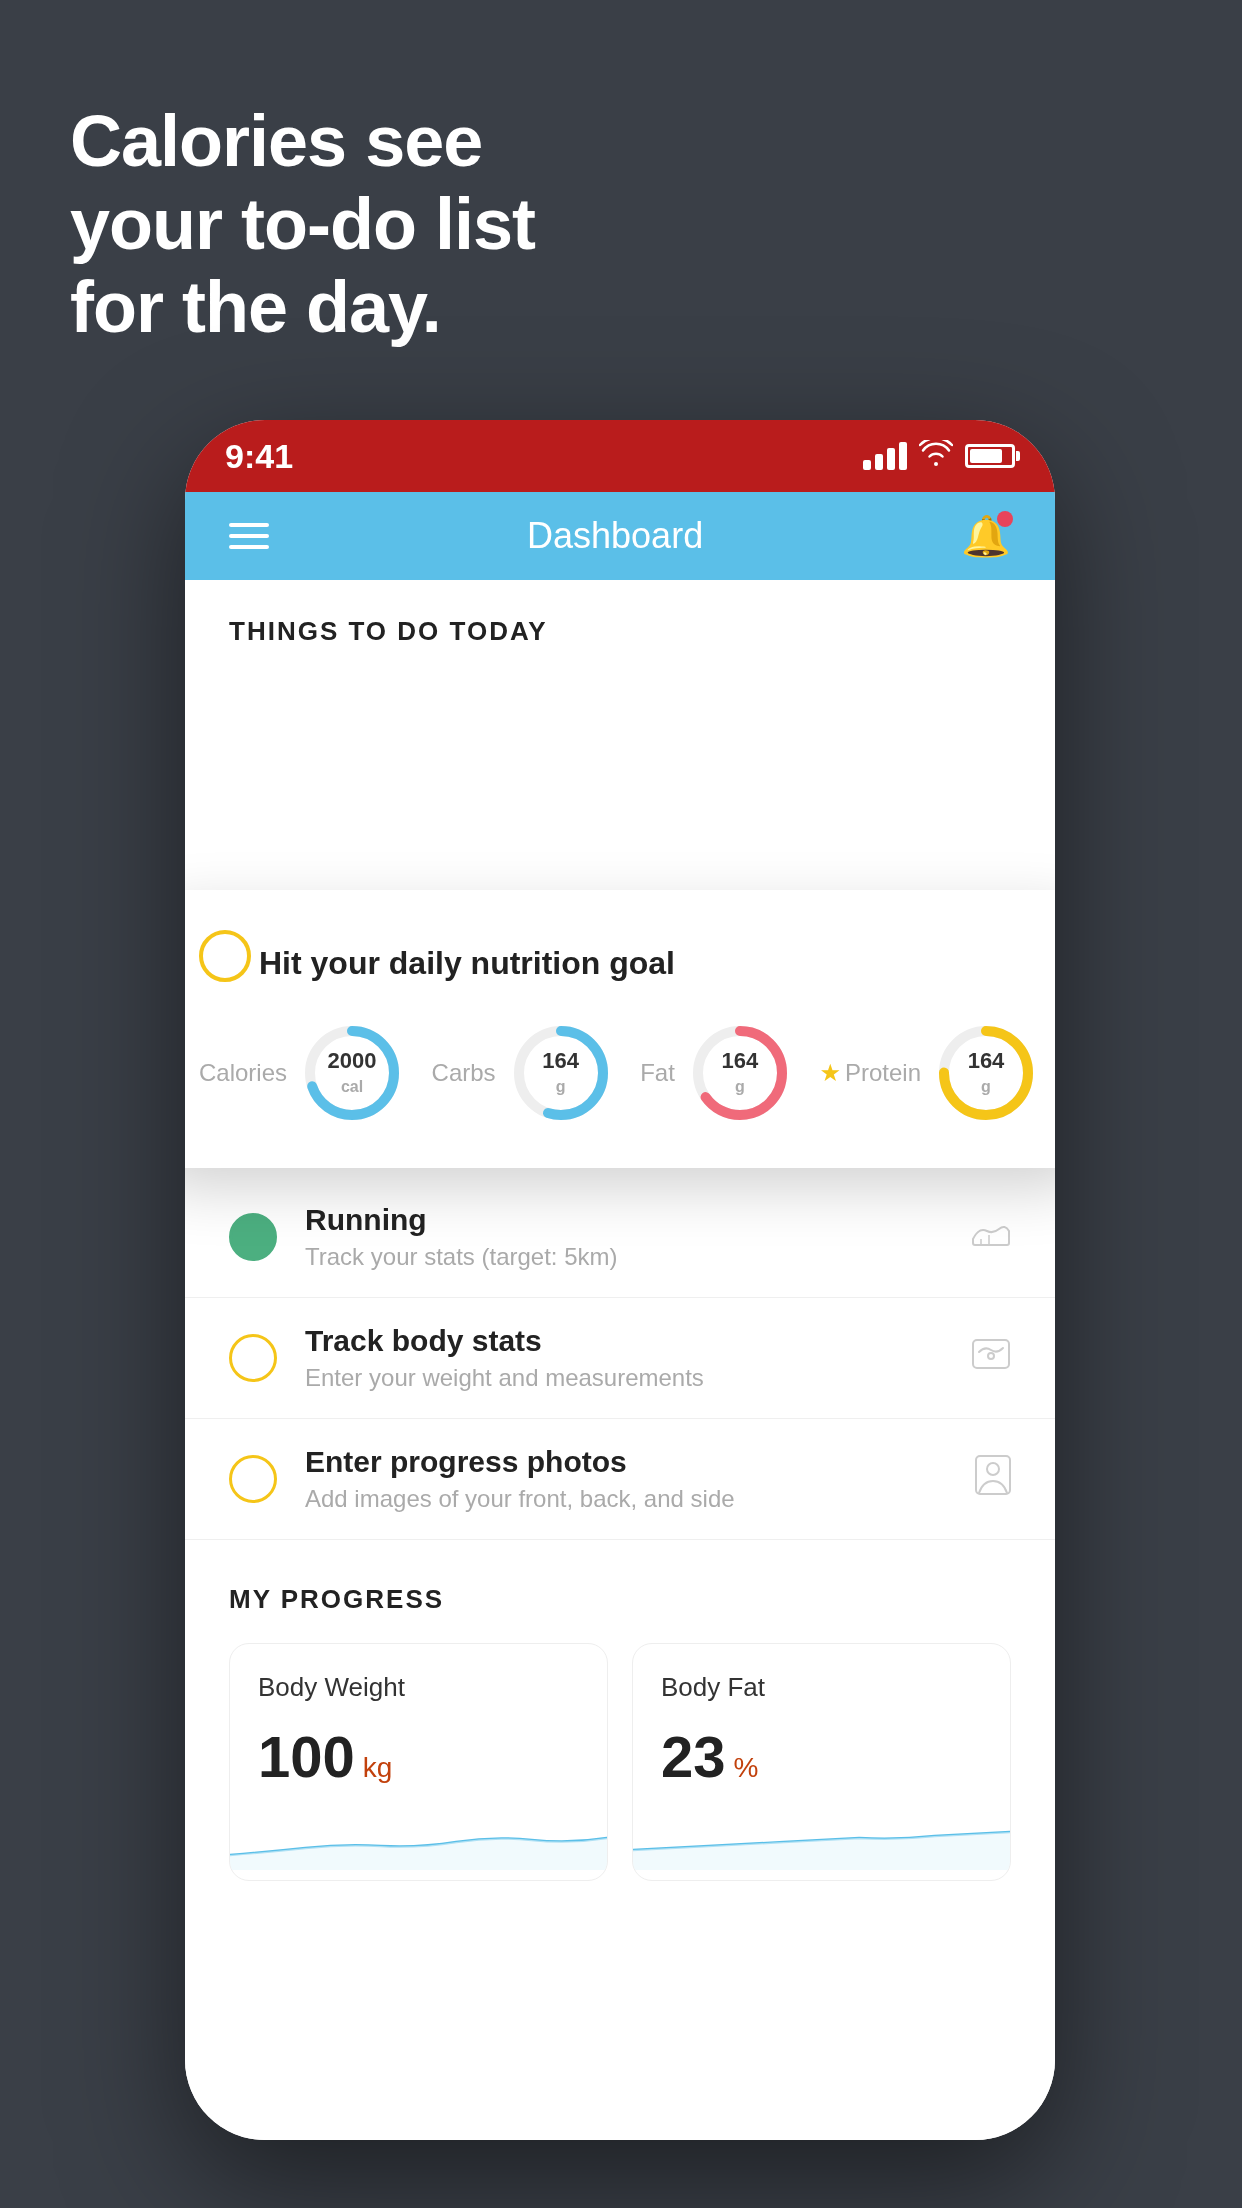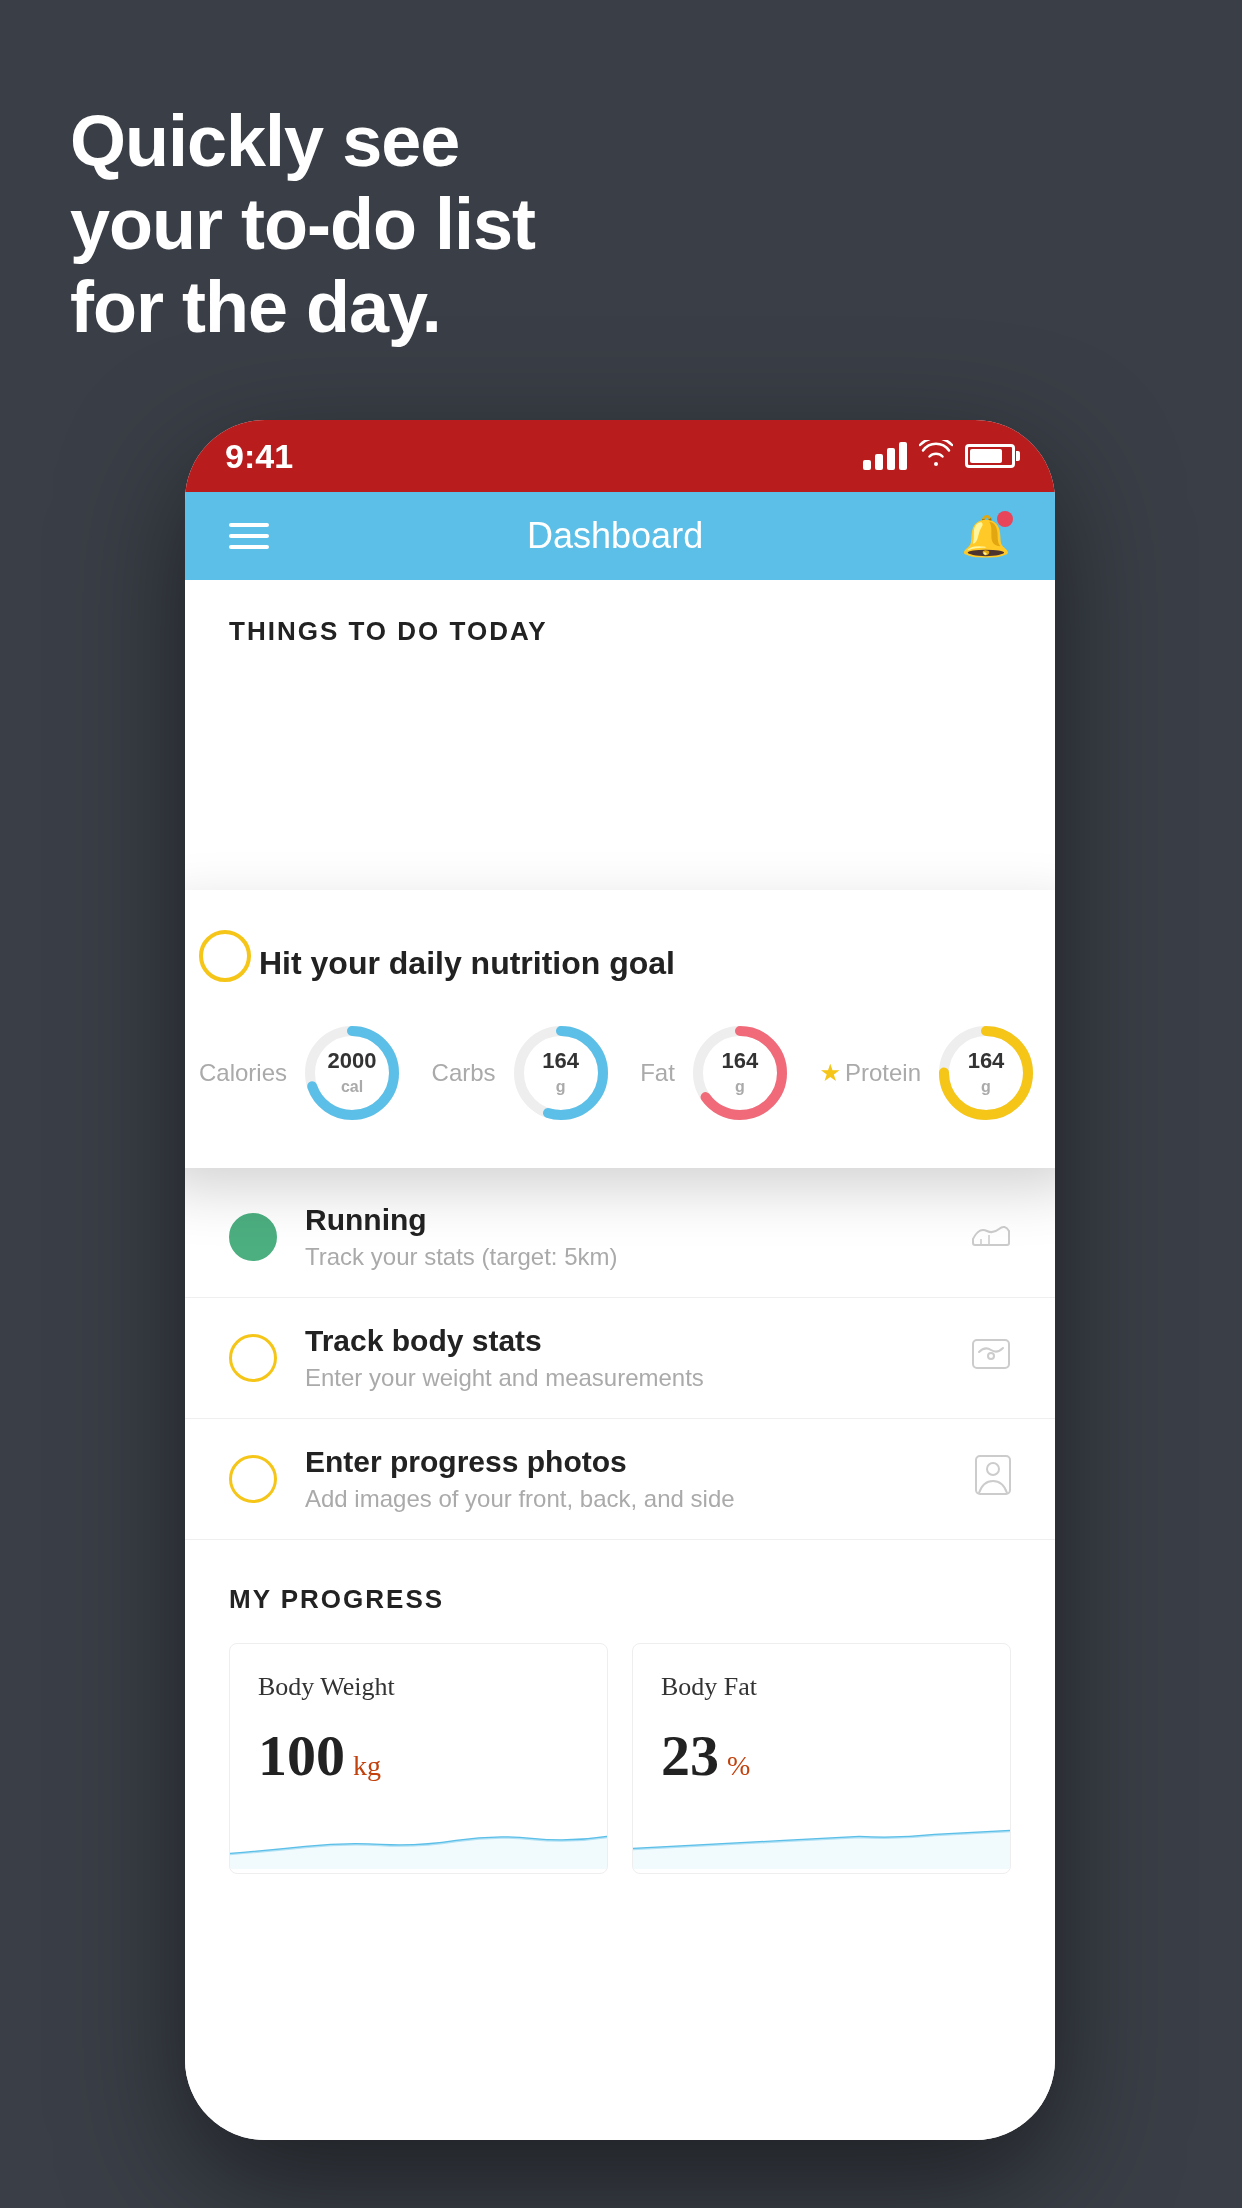--- a/index.html
+++ b/index.html
@@ -222,24 +222,23 @@
       margin-bottom: 28px;
     }
     .progress-cards {
       display: flex;
       gap: 24px;
     }
     .progress-card {
       flex: 1;
       background: white;
       border: 1px solid #eee;
-      border-radius: 8px;
-      padding: 28px 28px 4px;
+      border-radius: 20px;
+      padding: 28px 28px 10px;
       overflow: hidden;
-      font-family: Liberation Serif, serif;
     }
     .card-label {
       font-size: 26px;
       color: #333;
       font-weight: 500;
       margin-bottom: 20px;
     }
     .card-value-row {
       display: flex;
       align-items: baseline;
@@ -361,21 +360,21 @@
       display: flex;
       align-items: center;
       font-size: 24px;
       color: #aaa;
     }
   </style>
 </head>
 <body>
 
 <div class="headline">
-  <div>Quickly see</div>
+  <div>Calories see</div>
   <div>your to-do list</div>
   <div>for the day.</div>
 </div>
 
 <div class="phone-frame">
 
   <div class="status-bar">
     <span class="status-time">9:41</span>
     <div class="status-icons">
       <div class="signal-bars">

